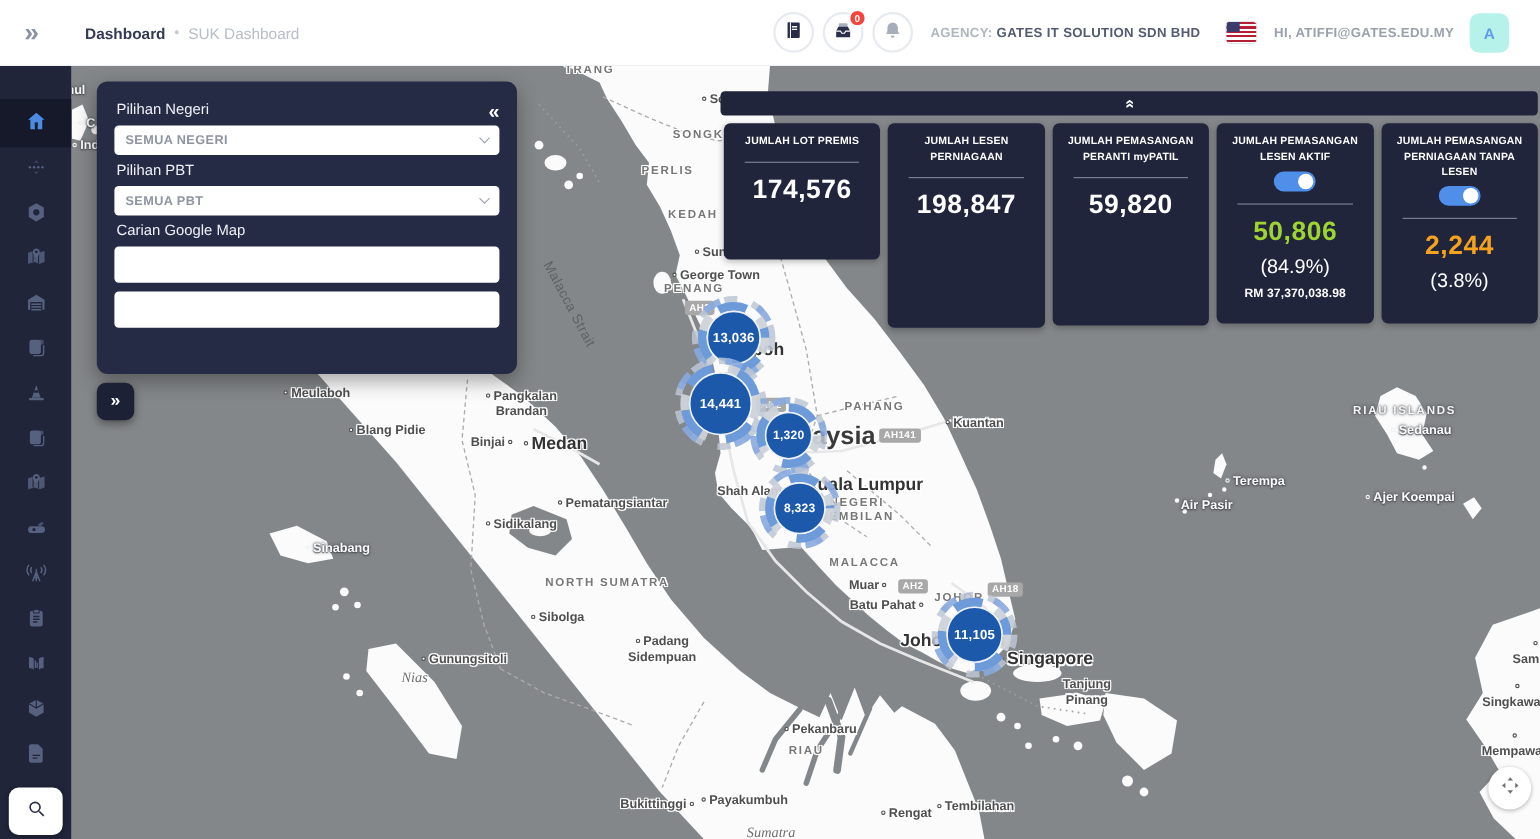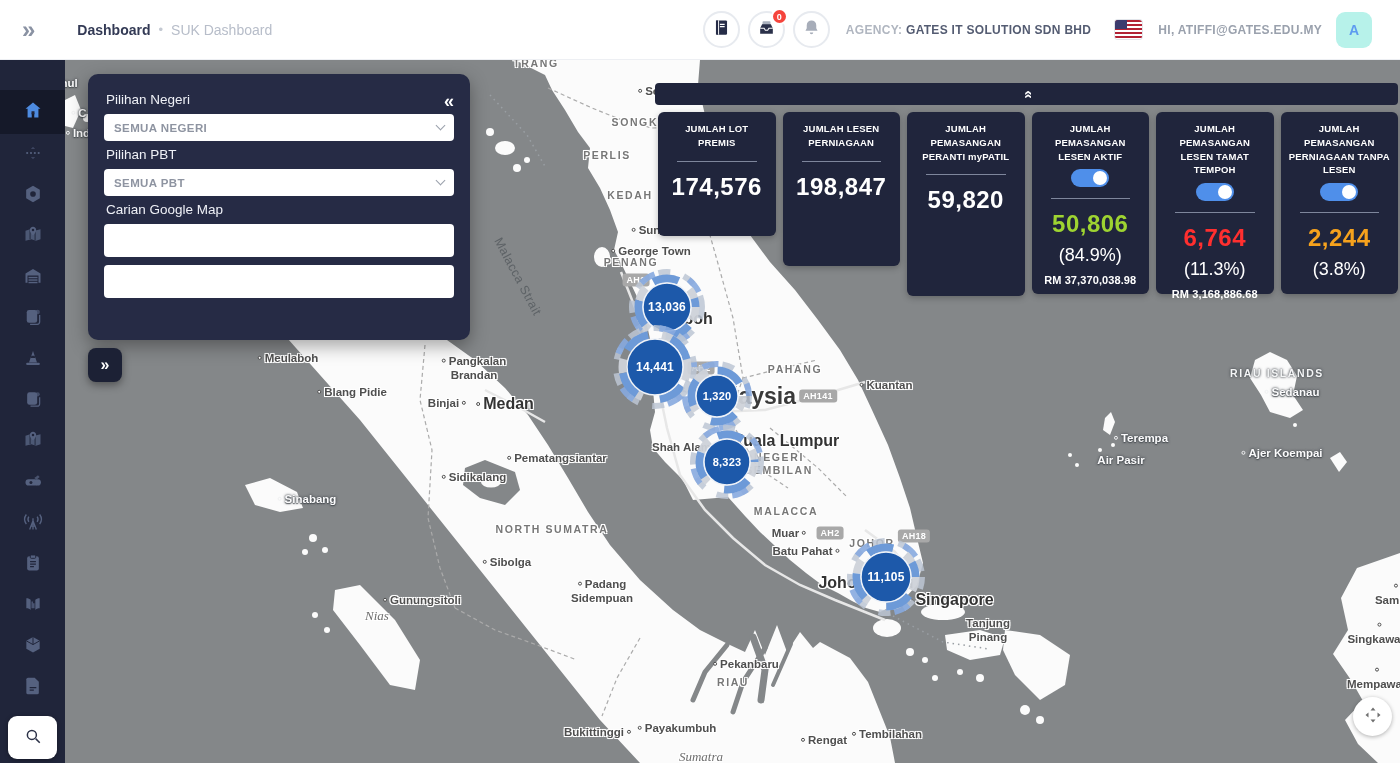--- a/index.html
+++ b/index.html
@@ -382,21 +382,21 @@
       <span class="lbl city halo" style="left: 724px; top: 473px;">Muar<i class="dot r"></i></span>
       <span class="lbl city halo" style="left: 741px; top: 491px;">Batu Pahat<i class="dot r"></i></span>
       <span class="lbl area halo" style="left: 807px; top: 484px;">JOHOR</span>
       <span class="lbl city-major halo" style="left: 801px; top: 523px;">Johor Bahru</span>
       <span class="lbl city-major halo" style="left: 886px; top: 540px;"><i class="dot l"></i>Singapore</span>
       <span class="lbl city halo" style="left: 923px; top: 570px;">Tanjung
 Pinang</span>
       <span class="lbl sea-area" style="left: 1212px; top: 314px;">RIAU ISLANDS</span>
       <span class="lbl sea" style="left: 1227px; top: 332px;"><i class="dot l"></i>Sedanau</span>
       <span class="lbl sea" style="left: 1076px; top: 378px;"><i class="dot l"></i>Terempa</span>
-      <span class="lbl sea" style="left: 1032px; top: 400px; margin-left: 24px;">Air Pasir</span>
+      <span class="lbl sea" style="left: 1032px; top: 400px;">Air Pasir</span>
       <span class="lbl sea" style="left: 1217px; top: 393px;"><i class="dot l"></i>Ajer Koempai</span>
       <span class="lbl sea" style="left: 4px; top: 23px;">nul</span>
       <span class="lbl sea" style="left: 14px; top: 53px;"><i class="dot l"></i>C</span>
       <span class="lbl sea" style="left: 13px; top: 73px;"><i class="dot l"></i>Ind</span>
       <span class="lbl city halo" style="left: 223px; top: 298px;"><i class="dot l"></i>Meulaboh</span>
       <span class="lbl city halo" style="left: 287px; top: 332px;"><i class="dot l"></i>Blang Pidie</span>
       <span class="lbl city halo" style="left: 409px; top: 308px;"><i class="dot l"></i>Pangkalan
 Brandan</span>
       <span class="lbl city halo" style="left: 382px; top: 343px;">Binjai<i class="dot r"></i></span>
       <span class="lbl city-major halo" style="left: 440px; top: 344px;"><i class="dot l"></i>Medan</span>
@@ -487,47 +487,39 @@
 
   <div class="stats-bar">
     <span class="up-chevrons"></span>
   </div>
   <div class="stat-cards" id="stat-cards">
       <article class="stat-card" style="height: 124px;">
         <div class="stat-title">JUMLAH LOT PREMIS</div>
         <div class="stat-divider"></div>
         <div class="stat-value" style="color: rgb(255, 255, 255);">174,576</div>
       </article>
-      <article class="stat-card" style="height: 154px;">
+      <article class="stat-card" style="height: 186px;">
         <div class="stat-title">JUMLAH LESEN PERNIAGAAN</div>
         <div class="stat-divider"></div>
         <div class="stat-value" style="color: rgb(255, 255, 255);">198,847</div>
       </article>
       <article class="stat-card" style="height: 184px;">
         <div class="stat-title">JUMLAH PEMASANGAN PERANTI myPATIL</div>
         <div class="stat-divider"></div>
         <div class="stat-value" style="color: rgb(255, 255, 255);">59,820</div>
       </article>
       <article class="stat-card" style="height: 182px;">
         <div class="stat-title">JUMLAH PEMASANGAN LESEN AKTIF</div>
         <div class="toggle"></div>
         <div class="stat-divider"></div>
         <div class="stat-value" style="color: rgb(158, 212, 49);">50,806</div>
         <div class="stat-percent">(84.9%)</div>
         <div class="stat-amount">RM 37,370,038.98</div>
       </article>
       <article class="stat-card" style="height: 182px;">
-        <div class="stat-title">JUMLAH PEMASANGAN LESEN TAMAT TEMPOH</div>
-        <div class="toggle"></div>
-        <div class="stat-divider"></div>
-        <div class="stat-value" style="color: rgb(255, 47, 47);">6,764</div>
-        <div class="stat-percent">(11.3%)</div>
-        <div class="stat-amount">RM 3,168,886.68</div>
-      </article>
-      <article class="stat-card" style="height: 182px;">
         <div class="stat-title">JUMLAH PEMASANGAN PERNIAGAAN TANPA LESEN</div>
         <div class="toggle"></div>
         <div class="stat-divider"></div>
         <div class="stat-value" style="color: rgb(246, 162, 29);">2,244</div>
         <div class="stat-percent">(3.8%)</div>
       </article>
     </div>
 
   <div class="pan-btn">
     <span><svg viewBox="0 0 24 24" width="20" height="20" fill="#6f6f6f">

